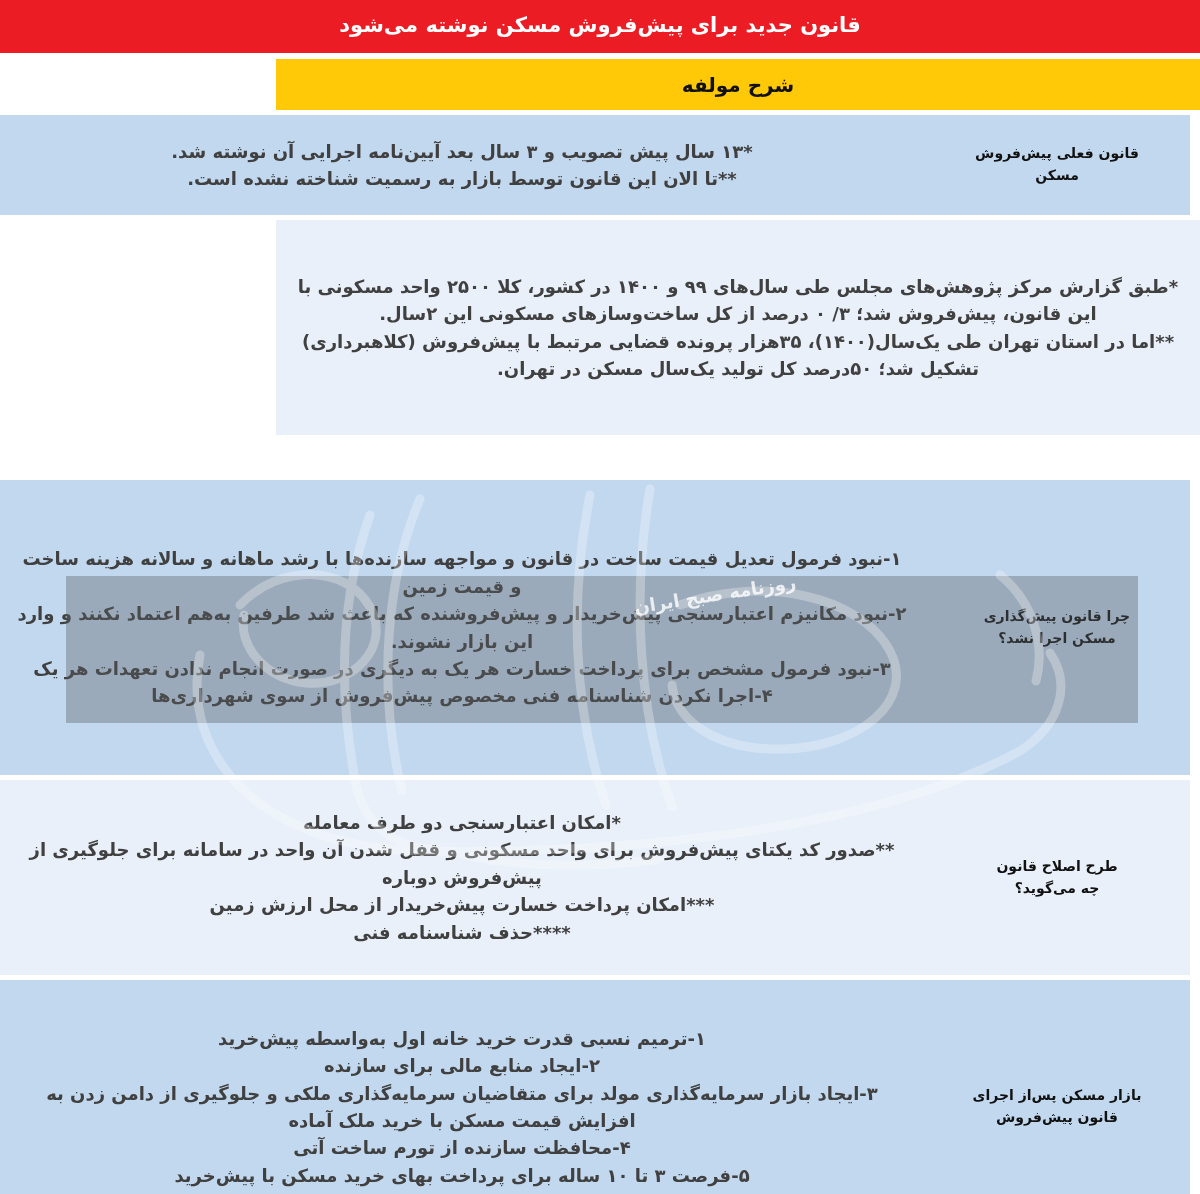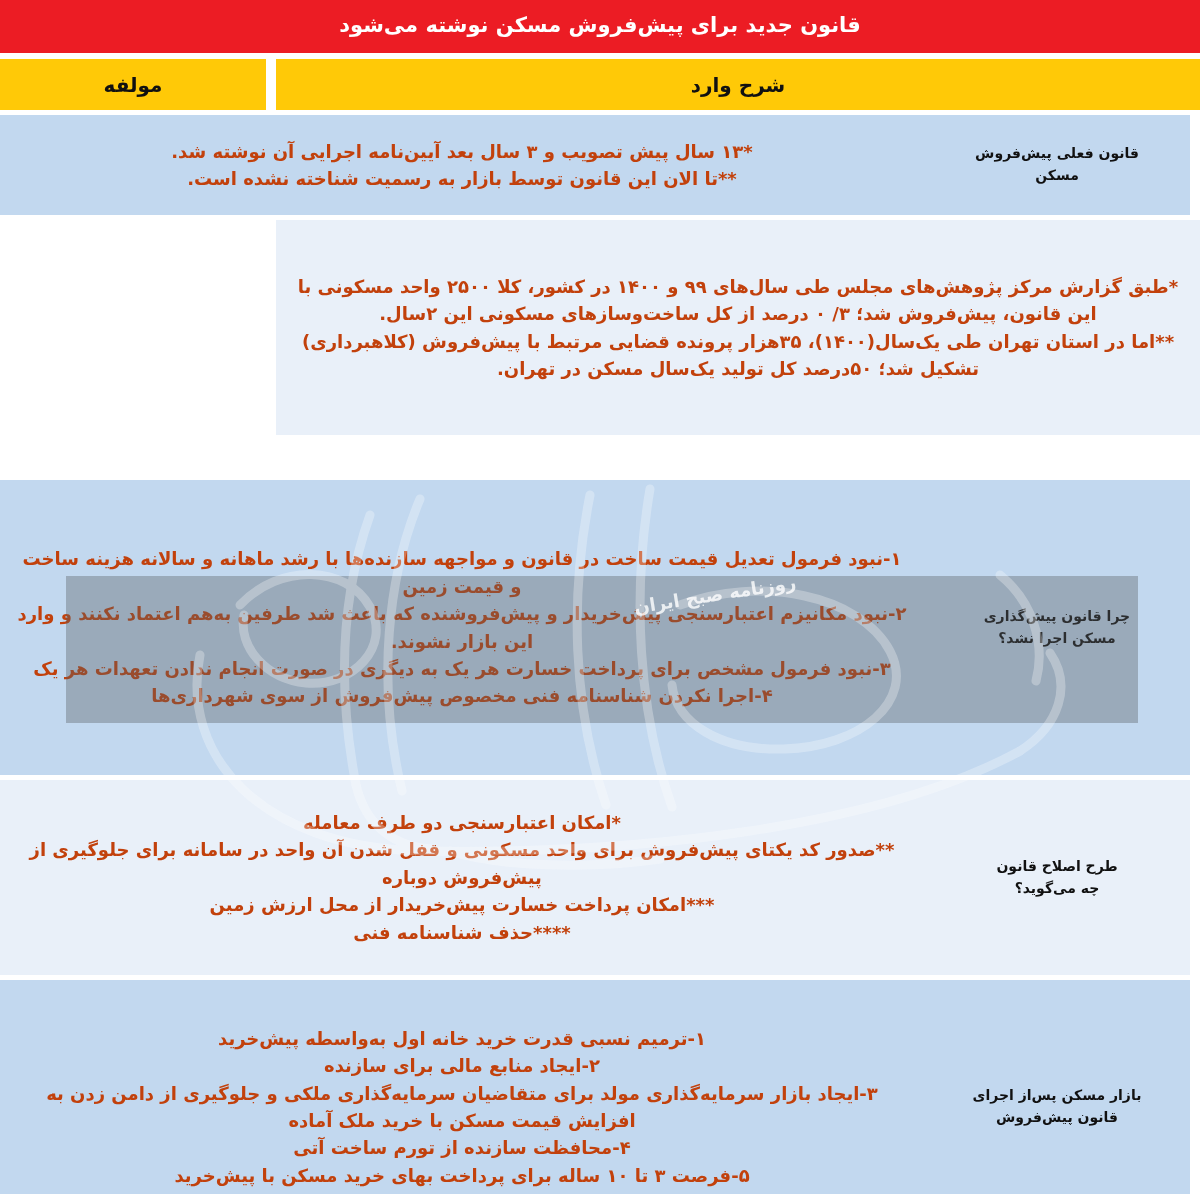--- a/index.html
+++ b/index.html
@@ -91,21 +91,21 @@
     width:266px;
     order:1;
     margin-right:10px;
   }
   .row .cell.desc{ margin-left:0; }
 
   .shade-dark  .cell{ background:#c2d8ef; }
   .shade-light .cell{ background:#e9f0f9; }
 
   .desc-text{
-    color:#c2410c;
+    color:#404040;
     font-size:18px;
     font-weight:bold;
     line-height:1.52;
     text-align:center;
     white-space:pre-line;
     width:100%;
   }
   .comp-text{
     color:#111111;
     font-size:14px;
@@ -166,24 +166,21 @@
 </head>
 <body>
 
 <div class="infographic">
 
   <div class="title-bar">
     <div class="title-text">قانون جدید برای پیش‌فروش مسکن نوشته می‌شود</div>
   </div>
 
   <div class="col-head desc">
-    <div class="col-head-text">شرح وارد</div>
-  </div>
-  <div class="col-head comp">
-    <div class="col-head-text">مولفه</div>
+    <div class="col-head-text">شرح مولفه</div>
   </div>
 
   <div class="rows">
 
     <div class="row shade-dark" id="row-0">
       <div class="cell comp">
         <div class="comp-text">قانون فعلی پیش‌فروش
 مسکن</div>
       </div>
       <div class="cell desc">

